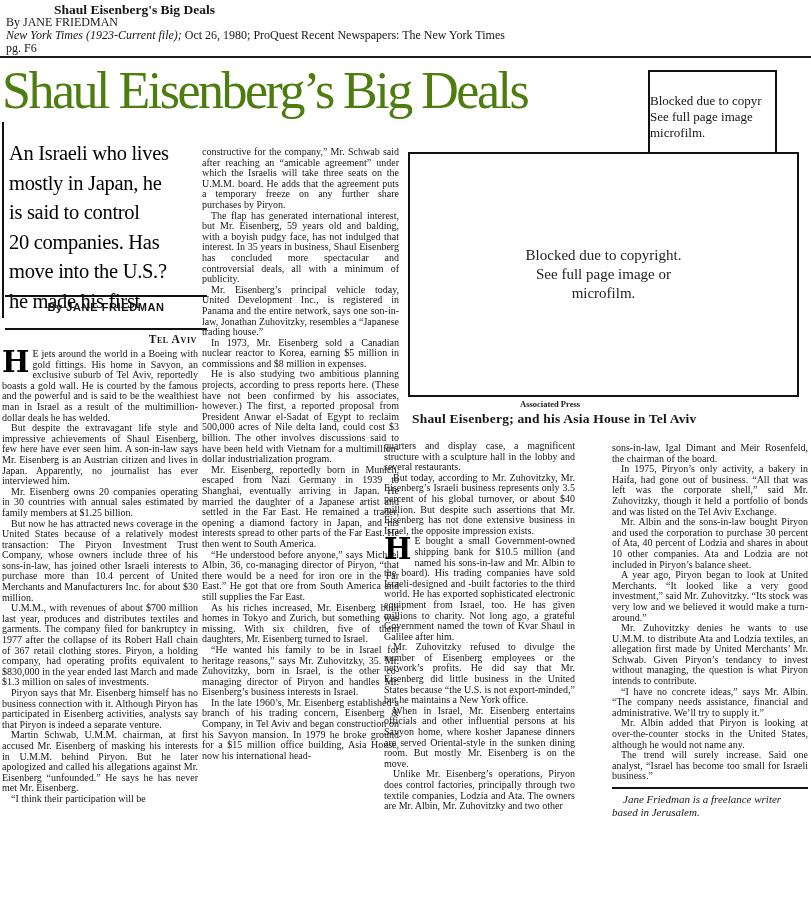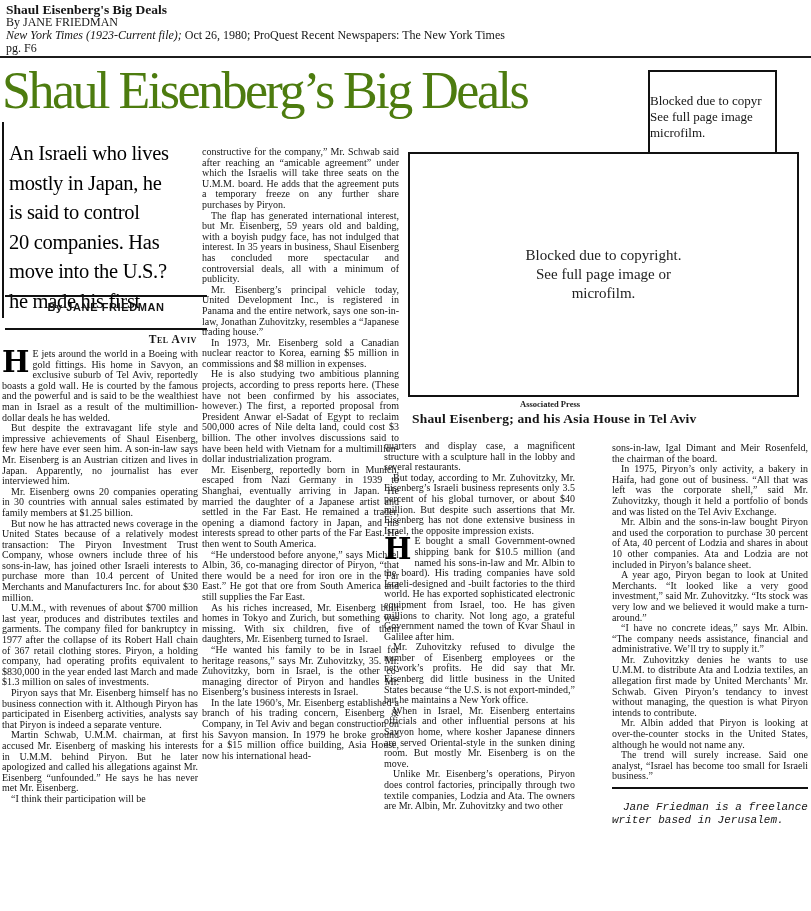--- a/index.html
+++ b/index.html
@@ -1,20 +1,20 @@
 <!DOCTYPE html>
 <html><head>
 <meta charset="utf-8">
 <style>
   html,body{margin:0;padding:0;background:#888;}
   .page{position:relative;width:811px;height:911px;background:#ffffff;overflow:hidden;
         font-family:"Liberation Serif",serif;color:#151515;}
   
   .cit{position:absolute;left:6px;top:3px;width:760px;line-height:13px;}
-  .cit-title{font-size:13.5px;font-weight:bold;}
+  .cit-title{font-size:13.5px;font-weight:bold;margin-left:48px;}
   .cit-byline{font-size:12px;}
   .cit-source{font-size:12px;}
   .cit-source i{font-style:italic;}
   .cit-page{font-size:12px;}
   .header-rule{position:absolute;left:0;top:56px;width:811px;height:2px;background:#1c1c1c;}
   
   .headline{position:absolute;left:2px;top:60px;width:650px;margin:0;font-weight:400;
             font-size:52px;letter-spacing:-2.5px;line-height:62px;color:#4d7c0f;white-space:nowrap;}
   
   .small-box{position:absolute;left:648px;top:70px;width:125px;height:59px;border:2px solid #111;
@@ -44,21 +44,21 @@
   .col .plist p:first-child{text-indent:0;}
   .col .plist.indent-all p:first-child{text-indent:9px;}
   .lead-para{text-indent:0 !important;}
   .dropcap{float:left;font-family:"DejaVu Serif",serif;font-weight:bold;font-size:29px;
            line-height:25px;margin:1px 3px 0 0;color:#000;}
   .col1{left:2px;top:349px;width:196px;height:558px;}
   .col2{left:202px;top:147px;width:197px;height:762px;}
   .col3{left:384px;top:441px;width:191px;height:468px;}
   .col4{left:612px;top:443px;width:196px;height:468px;}
   .foot-rule{margin-top:5px;height:2px;background:#111;width:100%;}
-  .credit-note{font-style:italic;font-size:11px;line-height:13px;margin-top:12px;text-indent:11px;text-align:left;font-family:Liberation Mono, monospace;}
+  .credit-note{font-style:italic;font-size:11px;line-height:13px;margin-top:4px;text-indent:11px;text-align:left;}
 </style>
 </head>
 <body>
 
 <div class="page">
 
   <div class="cit">
     <div class="cit-title">Shaul Eisenberg's Big Deals</div>
     <div class="cit-byline">By JANE FRIEDMAN</div>
     <div class="cit-source"><i>New York Times (1923-Current file);</i><span> Oct 26, 1980; ProQuest Recent Newspapers: The New York Times</span></div>
@@ -137,22 +137,22 @@
         <p>Unlike Mr. Eisenberg’s operations, Piryon does control factories, principally through two textile companies, Lodzia and Ata. The owners are Mr. Albin, Mr. Zuhovitzky and two other</p>
       </div>
   </div>
 
   <div class="col col4">
     <div class="plist">
         <p>sons-in-law, Igal Dimant and Meir Rosenfeld, the chairman of the board.</p>
         <p>In 1975, Piryon’s only activity, a bakery in Haifa, had gone out of business. “All that was left was the corporate shell,” said Mr. Zuhovitzky, though it held a portfolio of bonds and was listed on the Tel Aviv Exchange.</p>
         <p>Mr. Albin and the sons-in-law bought Piryon and used the corporation to purchase 30 percent of Ata, 40 percent of Lodzia and shares in about 10 other companies. Ata and Lodzia are not included in Piryon’s balance sheet.</p>
         <p>A year ago, Piryon began to look at United Merchants. “It looked like a very good investment,” said Mr. Zuhovitzky. “Its stock was very low and we believed it would make a turn-around.”</p>
+        <p>Mr. Zuhovitzky denies he wants to use U.M.M. to distribute Ata and Lodzia textiles, an allegation first made by United Merchants’ Mr. Schwab. Given Piryon’s tendancy to invest without managing, the question is what Piryon intends to contribute.</p>
         <p>“I have no concrete ideas,” says Mr. Albin. “The company needs assistance, financial and administrative. We’ll try to supply it.”</p>
-        <p>Mr. Zuhovitzky denies he wants to use U.M.M. to distribute Ata and Lodzia textiles, an allegation first made by United Merchants’ Mr. Schwab. Given Piryon’s tendancy to invest without managing, the question is what Piryon intends to contribute.</p>
         <p>Mr. Albin added that Piryon is looking at over-the-counter stocks in the United States, although he would not name any.</p>
         <p>The trend will surely increase. Said one analyst, “Israel has become too small for Israeli business.”</p>
       </div>
     <div class="foot-rule"></div>
     <div class="credit-note">Jane Friedman is a freelance writer based in Jerusalem.</div>
   </div>
 
 </div>
 
 </body></html>

